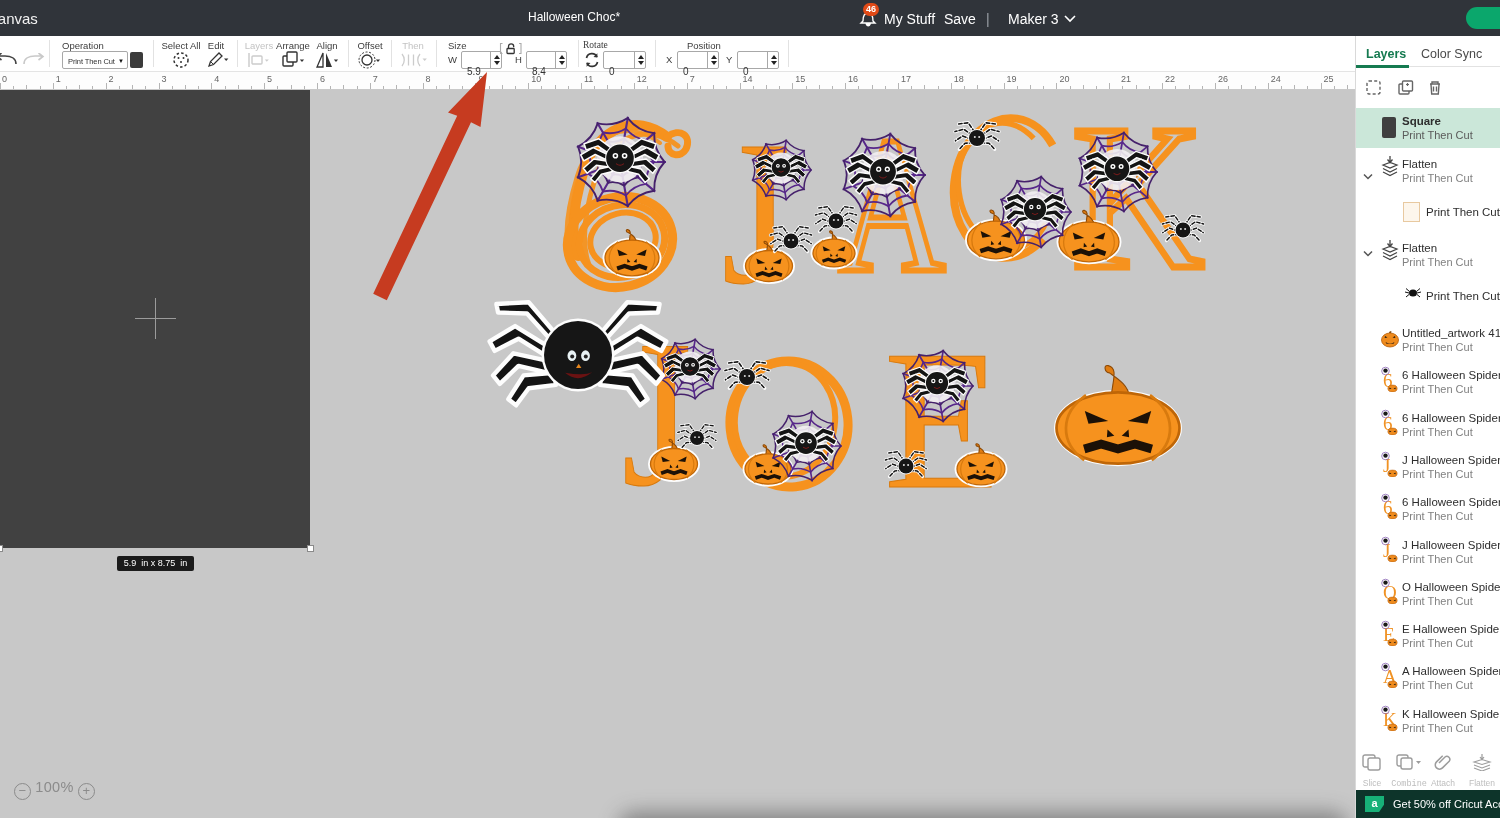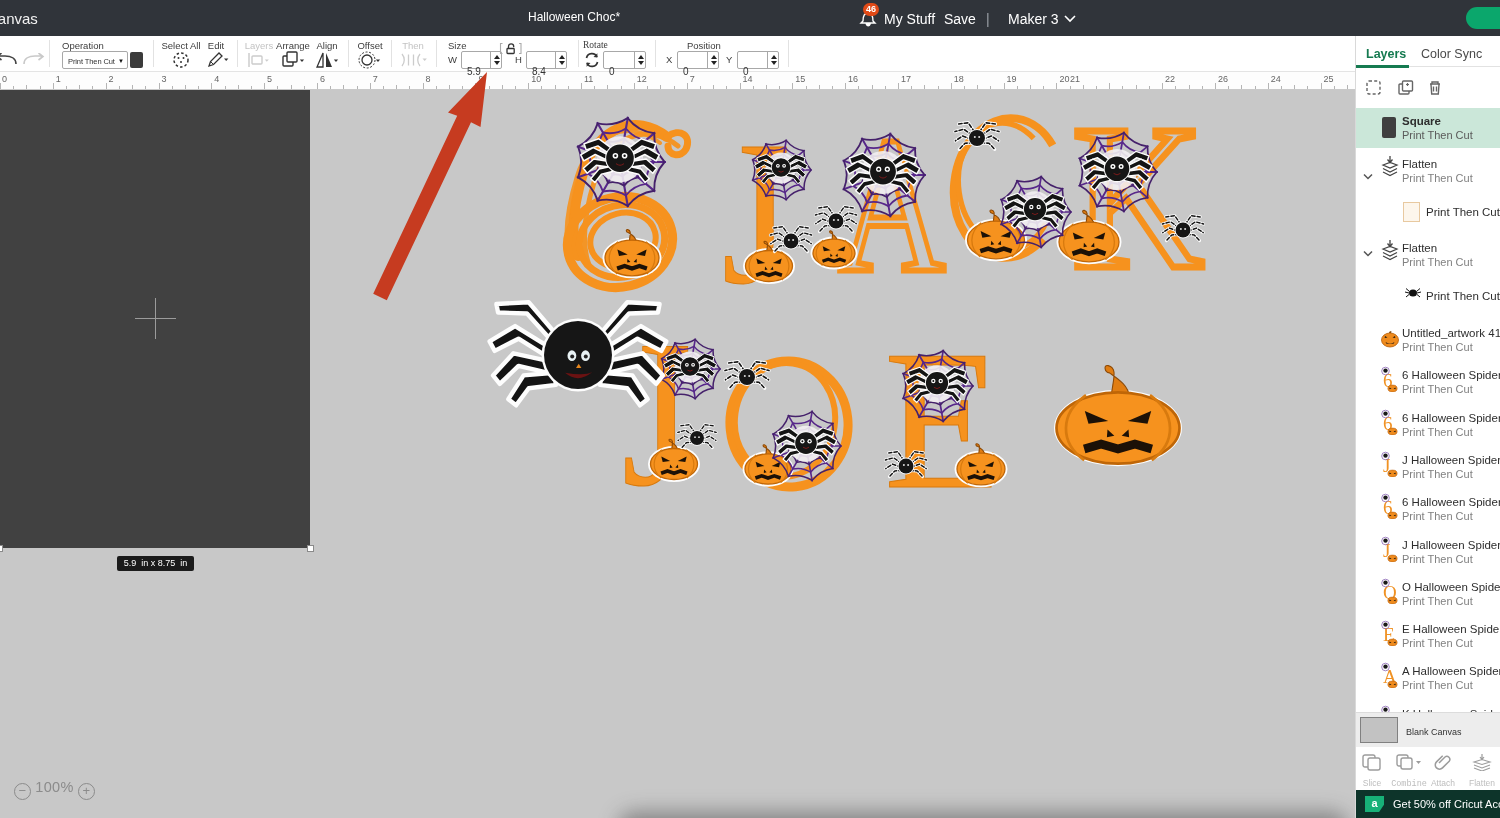--- a/index.html
+++ b/index.html
@@ -289,21 +289,21 @@
       <span class="rnum" style="left:1006.6px;">19</span>
       <div class="rtick" style="left:1016.8px; bottom:0; height:3px;"></div>
       <div class="rtick" style="left:1030.0px; bottom:0; height:4px;"></div>
       <div class="rtick" style="left:1043.2px; bottom:0; height:3px;"></div>
       <div class="rtick" style="left:1056.4px; bottom:0; height:6px;"></div>
       <span class="rnum" style="left:1059.4px;">20</span>
       <div class="rtick" style="left:1069.6px; bottom:0; height:3px;"></div>
       <div class="rtick" style="left:1082.8px; bottom:0; height:4px;"></div>
       <div class="rtick" style="left:1096.0px; bottom:0; height:3px;"></div>
       <div class="rtick" style="left:1109.2px; bottom:0; height:6px;"></div>
-      <span class="rnum" style="left:1070px;">21</span>
+      <span class="rnum" style="left:1121px;">21</span>
       <div class="rtick" style="left:1122.4px; bottom:0; height:3px;"></div>
       <div class="rtick" style="left:1135.6px; bottom:0; height:4px;"></div>
       <div class="rtick" style="left:1148.8px; bottom:0; height:3px;"></div>
       <div class="rtick" style="left:1162.0px; bottom:0; height:6px;"></div>
       <span class="rnum" style="left:1165.0px;">22</span>
       <div class="rtick" style="left:1175.2px; bottom:0; height:3px;"></div>
       <div class="rtick" style="left:1188.5px; bottom:0; height:4px;"></div>
       <div class="rtick" style="left:1201.7px; bottom:0; height:3px;"></div>
       <div class="rtick" style="left:1214.9px; bottom:0; height:6px;"></div>
       <span class="rnum" style="left:1217.9px;">26</span>
@@ -929,24 +929,20 @@
         <svg style="position:absolute; left:24px; top:2px;" width="20" height="26" viewBox="0 0 20 26">
       <text x="3" y="21" font-family="Liberation Serif" font-size="19" fill="#f09224">K</text>
       <circle cx="5.5" cy="5" r="3.8" fill="none" stroke="#8a66b5" stroke-width="0.8"></circle>
           <circle cx="5.5" cy="4.6" r="2.2" fill="#1a1a1a"></circle>
       <ellipse cx="12.5" cy="22.5" rx="4.6" ry="3.4" fill="#ef8b1d" stroke="#b55d08" stroke-width="0.6"></ellipse>
       <path d="M9.5 21.5 l2 1.2 -2.2 0.6 z M15.5 21.5 l-2 1.2 2.2 0.6 z" fill="#241a10"></path>
     </svg>
         <span class="ttl" style="top:5px;">K Halloween Spider A</span>
         <span class="sub" style="top:19px;">Print Then Cut</span>
       </div>
-<div id="blankrow">
-        <div class="sw"></div>
-        <div class="tx">Blank Canvas</div>
-      </div>
 <div id="actbar">
         <div class="act" style="left:-4px;"><svg width="20" height="17" viewBox="0 0 20 17">
             <rect x="1" y="1" width="12" height="12" rx="2" fill="none" stroke="#9c9c9c" stroke-width="1.4"></rect>
             <rect x="6" y="4" width="12" height="12" rx="2" fill="#fff" stroke="#9c9c9c" stroke-width="1.4"></rect>
           </svg><div class="lb">Slice</div></div>
         <div class="act" style="left:33px;font-family:Liberation Mono, monospace;"><svg width="26" height="17" viewBox="0 0 26 17">
             <rect x="1" y="1" width="11" height="11" rx="2" fill="none" stroke="#9c9c9c" stroke-width="1.4"></rect>
             <rect x="5" y="4" width="11" height="11" rx="2" fill="#fff" stroke="#9c9c9c" stroke-width="1.4"></rect>
             <path d="M20 7 l5 0 -2.5 3 z" fill="#9c9c9c"></path>
           </svg><div class="lb">Combine</div></div>

